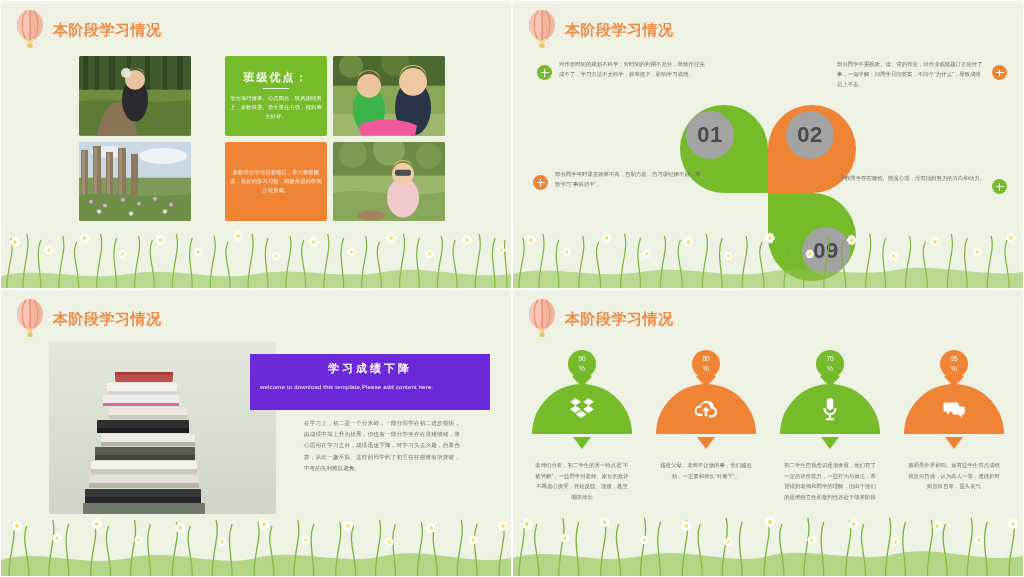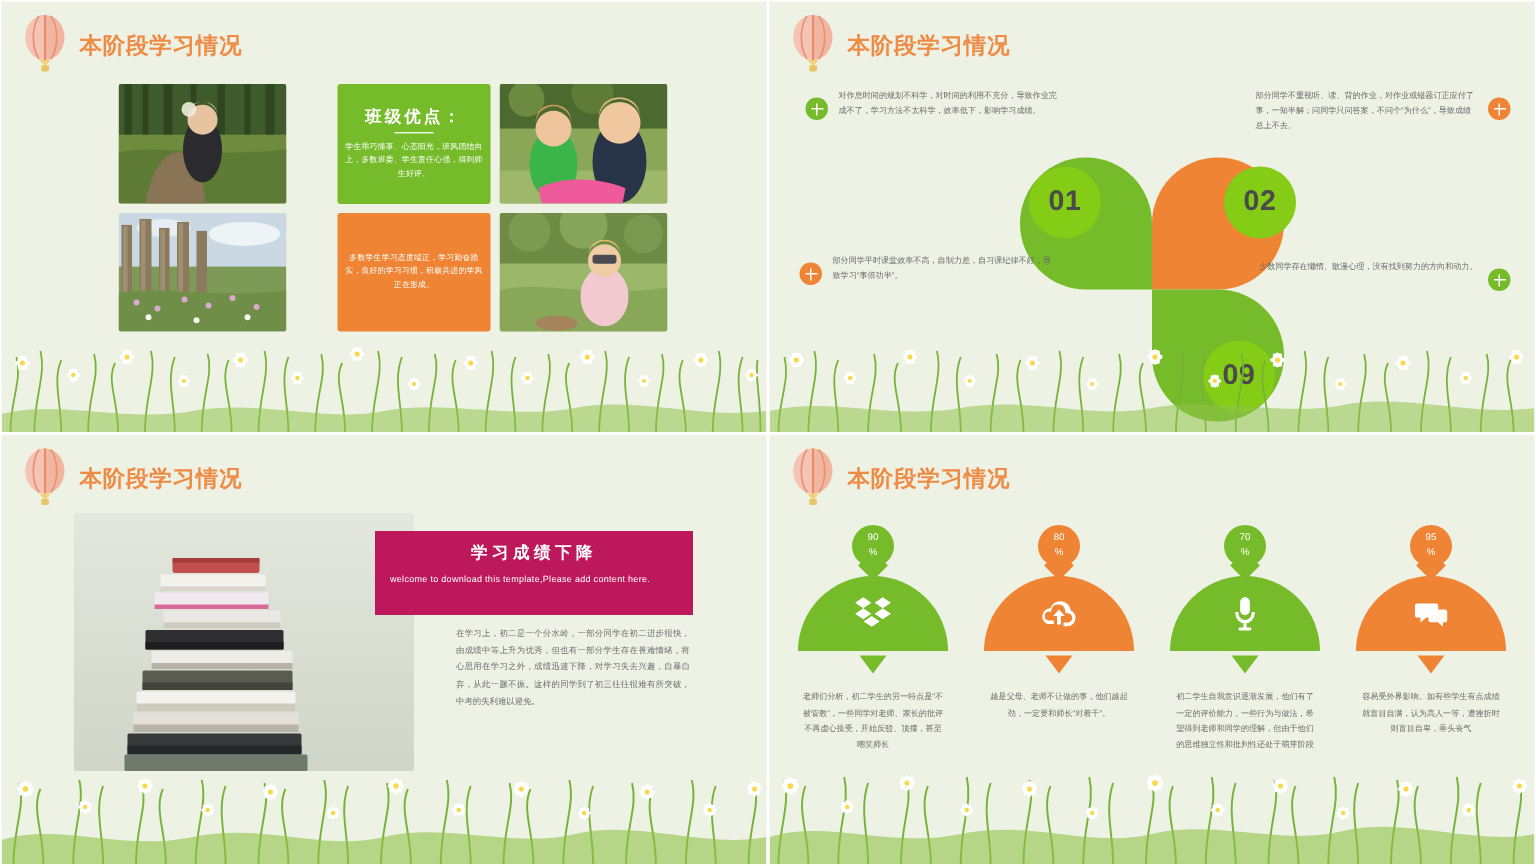--- a/index.html
+++ b/index.html
@@ -79,26 +79,26 @@
   .p1 .disc { background: #75bb2a; border-radius: 50% 50% 0 50%; }
   .p2 { left: 88px; top: 0;  }
   .p2 .disc { background: #ef8435; border-radius: 50% 50% 50% 0; }
   .p3 { left: 0;   top: 88px;}
   .p3 .disc { background: #ef8435; border-radius: 50% 0 50% 50%; }
   .p4 { left: 88px; top: 88px;}
   .p4 .disc { background: #75bb2a; border-radius: 0 50% 50% 50%; }
 
   .petal .hole {
     position: absolute; width: 48px; height: 48px;
-    border-radius: 50%; background: #84cc16;
+    border-radius: 50%; background: #a3a3a3;
     display: flex; align-items: center; justify-content: center;
-    font-size: 19px; font-weight: bold; color: #4a4a4a; letter-spacing: .5px;
+    font-size: 22px; font-weight: bold; color: #4a4a4a; letter-spacing: .5px;
   }
   .p1 .hole { left: 6px;  top: 6px; }
-  .p2 .hole { left: 48px; top: 6px; }
+  .p2 .hole { left: 18px; top: 6px; }
   .p3 .hole { left: 6px;  top: 34px; }
   .p4 .hole { left: 34px; top: 34px; }
 
   .bullet {
     position: absolute; display: flex; align-items: flex-start; gap: 7px;
     width: 170px;
   }
   .bullet.right-side { flex-direction: row-reverse; }
   .plus {
     flex: 0 0 auto; width: 15px; height: 15px; border-radius: 50%;
@@ -119,22 +119,22 @@
   .b4 { right: 16px; top: 172px; text-align: left; }
 
   
   .s3-photo {
     position: absolute; left: 48px; top: 52px;
     width: 227px; height: 172px; border-radius: 2px; overflow: hidden;
   }
   .s3-photo svg { width: 100%; height: 100%; display: block; }
   .s3-band {
     position: absolute; left: 249px; top: 64px;
-    width: 212px; height: 56px;
-    background: #be185d; color: #fff;
+    width: 240px; height: 56px;
+    background: #6d28d9; color: #fff;
     padding: 7px 10px 0 10px;
   }
   .s3-band-title {
     text-align: center; font-size: 11px; font-weight: bold;
     letter-spacing: 3px; margin-bottom: 7px;
   }
   .s3-band-sub { font-size: 6px; line-height: 1.6; letter-spacing: .2px; }
   .s3-para {
     position: absolute; left: 303px; top: 128px; width: 156px;
     font-size: 5.6px; line-height: 2.0; color: #6e6e6e; text-align: justify;

